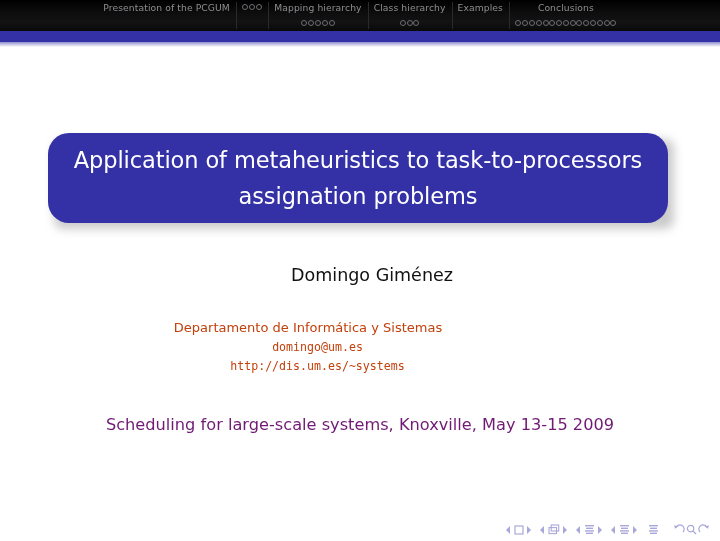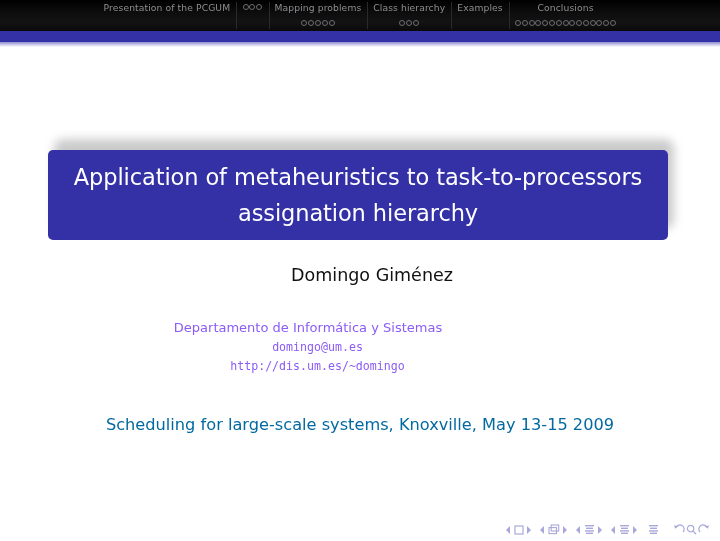--- a/index.html
+++ b/index.html
@@ -105,23 +105,23 @@
     left: 54px; top: 139px;
     width: 620px; height: 90px;
     border-radius: 9px;
     background: #b9b9b9;
     filter: blur(5px);
     opacity: 0.75;
   }
 
   .titlebox {
     position: absolute;
-    left: 48px; top: 150px;
+    left: 48px; top: 133px;
     width: 620px; height: 90px;
-    border-radius: 5px;
+    border-radius: 21px;
     background: #3431a7;
     display: flex;
     align-items: center;
     justify-content: center;
     padding: 0 14px;
   }
 
   .title-text {
     color: #ffffff;
     font-size: 22.5px;
@@ -141,41 +141,41 @@
     font-size: 17.5px;
     color: #111111;
     font-family: "DejaVu Sans", sans-serif;
   }
 
   .institute {
     position: absolute;
     left: 0; top: 318px;
     width: 616px;
     text-align: center;
-    color: #8b5cf6;
+    color: #c2410c;
     font-family: "DejaVu Sans", sans-serif;
   }
   .inst-line {
     font-size: 13px;
     line-height: 19.5px;
   }
   .inst-mono {
     font-size: 11.6px;
     line-height: 19.5px;
     font-family: "DejaVu Sans Mono", monospace;
     padding-left: 19px;
   }
 
   .conference {
     position: absolute;
     left: 0; top: 415px;
     width: 720px;
     text-align: center;
     font-size: 16.2px;
-    color: #0369a1;
+    color: #701a75;
     font-family: "DejaVu Sans", sans-serif;
   }
 
   
   .navsymbols {
     position: absolute;
     right: 10px; bottom: 6px;
     display: flex;
     align-items: center;
     gap: 0px;
@@ -204,21 +204,21 @@
         <div class="nav-dots"></div>
       </div>
       <div class="nav-section">
         <div class="nav-dots">
           <span class="nav-dot"></span>
           <span class="nav-dot"></span>
           <span class="nav-dot"></span>
         </div>
       </div>
       <div class="nav-section">
-        <div class="nav-title">Mapping problems</div>
+        <div class="nav-title">Mapping hierarchy</div>
         <div class="nav-dots">
           <span class="nav-dot"></span>
           <span class="nav-dot"></span>
           <span class="nav-dot"></span>
           <span class="nav-dot"></span>
           <span class="nav-dot"></span>
         </div>
       </div>
       <div class="nav-section">
         <div class="nav-title">Class hierarchy</div>
@@ -255,30 +255,30 @@
     </div>
 
   <div class="bluebar"></div>
   <div class="bluebar-fade"></div>
 
   <div class="titlebox-shadow"></div>
   <div class="titlebox">
     <div class="title-text">
       <span>Application of metaheuristics to task-to-processors</span>
       <br>
-      <span>assignation hierarchy</span>
+      <span>assignation problems</span>
     </div>
   </div>
 
   <div class="author">Domingo Giménez</div>
 
   <div class="institute">
     <div class="inst-line">Departamento de Informática y Sistemas</div>
     <div class="inst-mono">domingo@um.es</div>
-    <div class="inst-mono">http://dis.um.es/~domingo</div>
+    <div class="inst-mono">http://dis.um.es/~systems</div>
   </div>
 
   <div class="conference">Scheduling for large-scale systems, Knoxville, May 13-15 2009</div>
 
   <div class="navsymbols">
 
     <div class="navgroup">
       <span>
         <svg width="5" height="8" viewBox="0 0 5 8">
             <polygon points="4,0 4,8 0,4" fill="#3431a7"></polygon>

